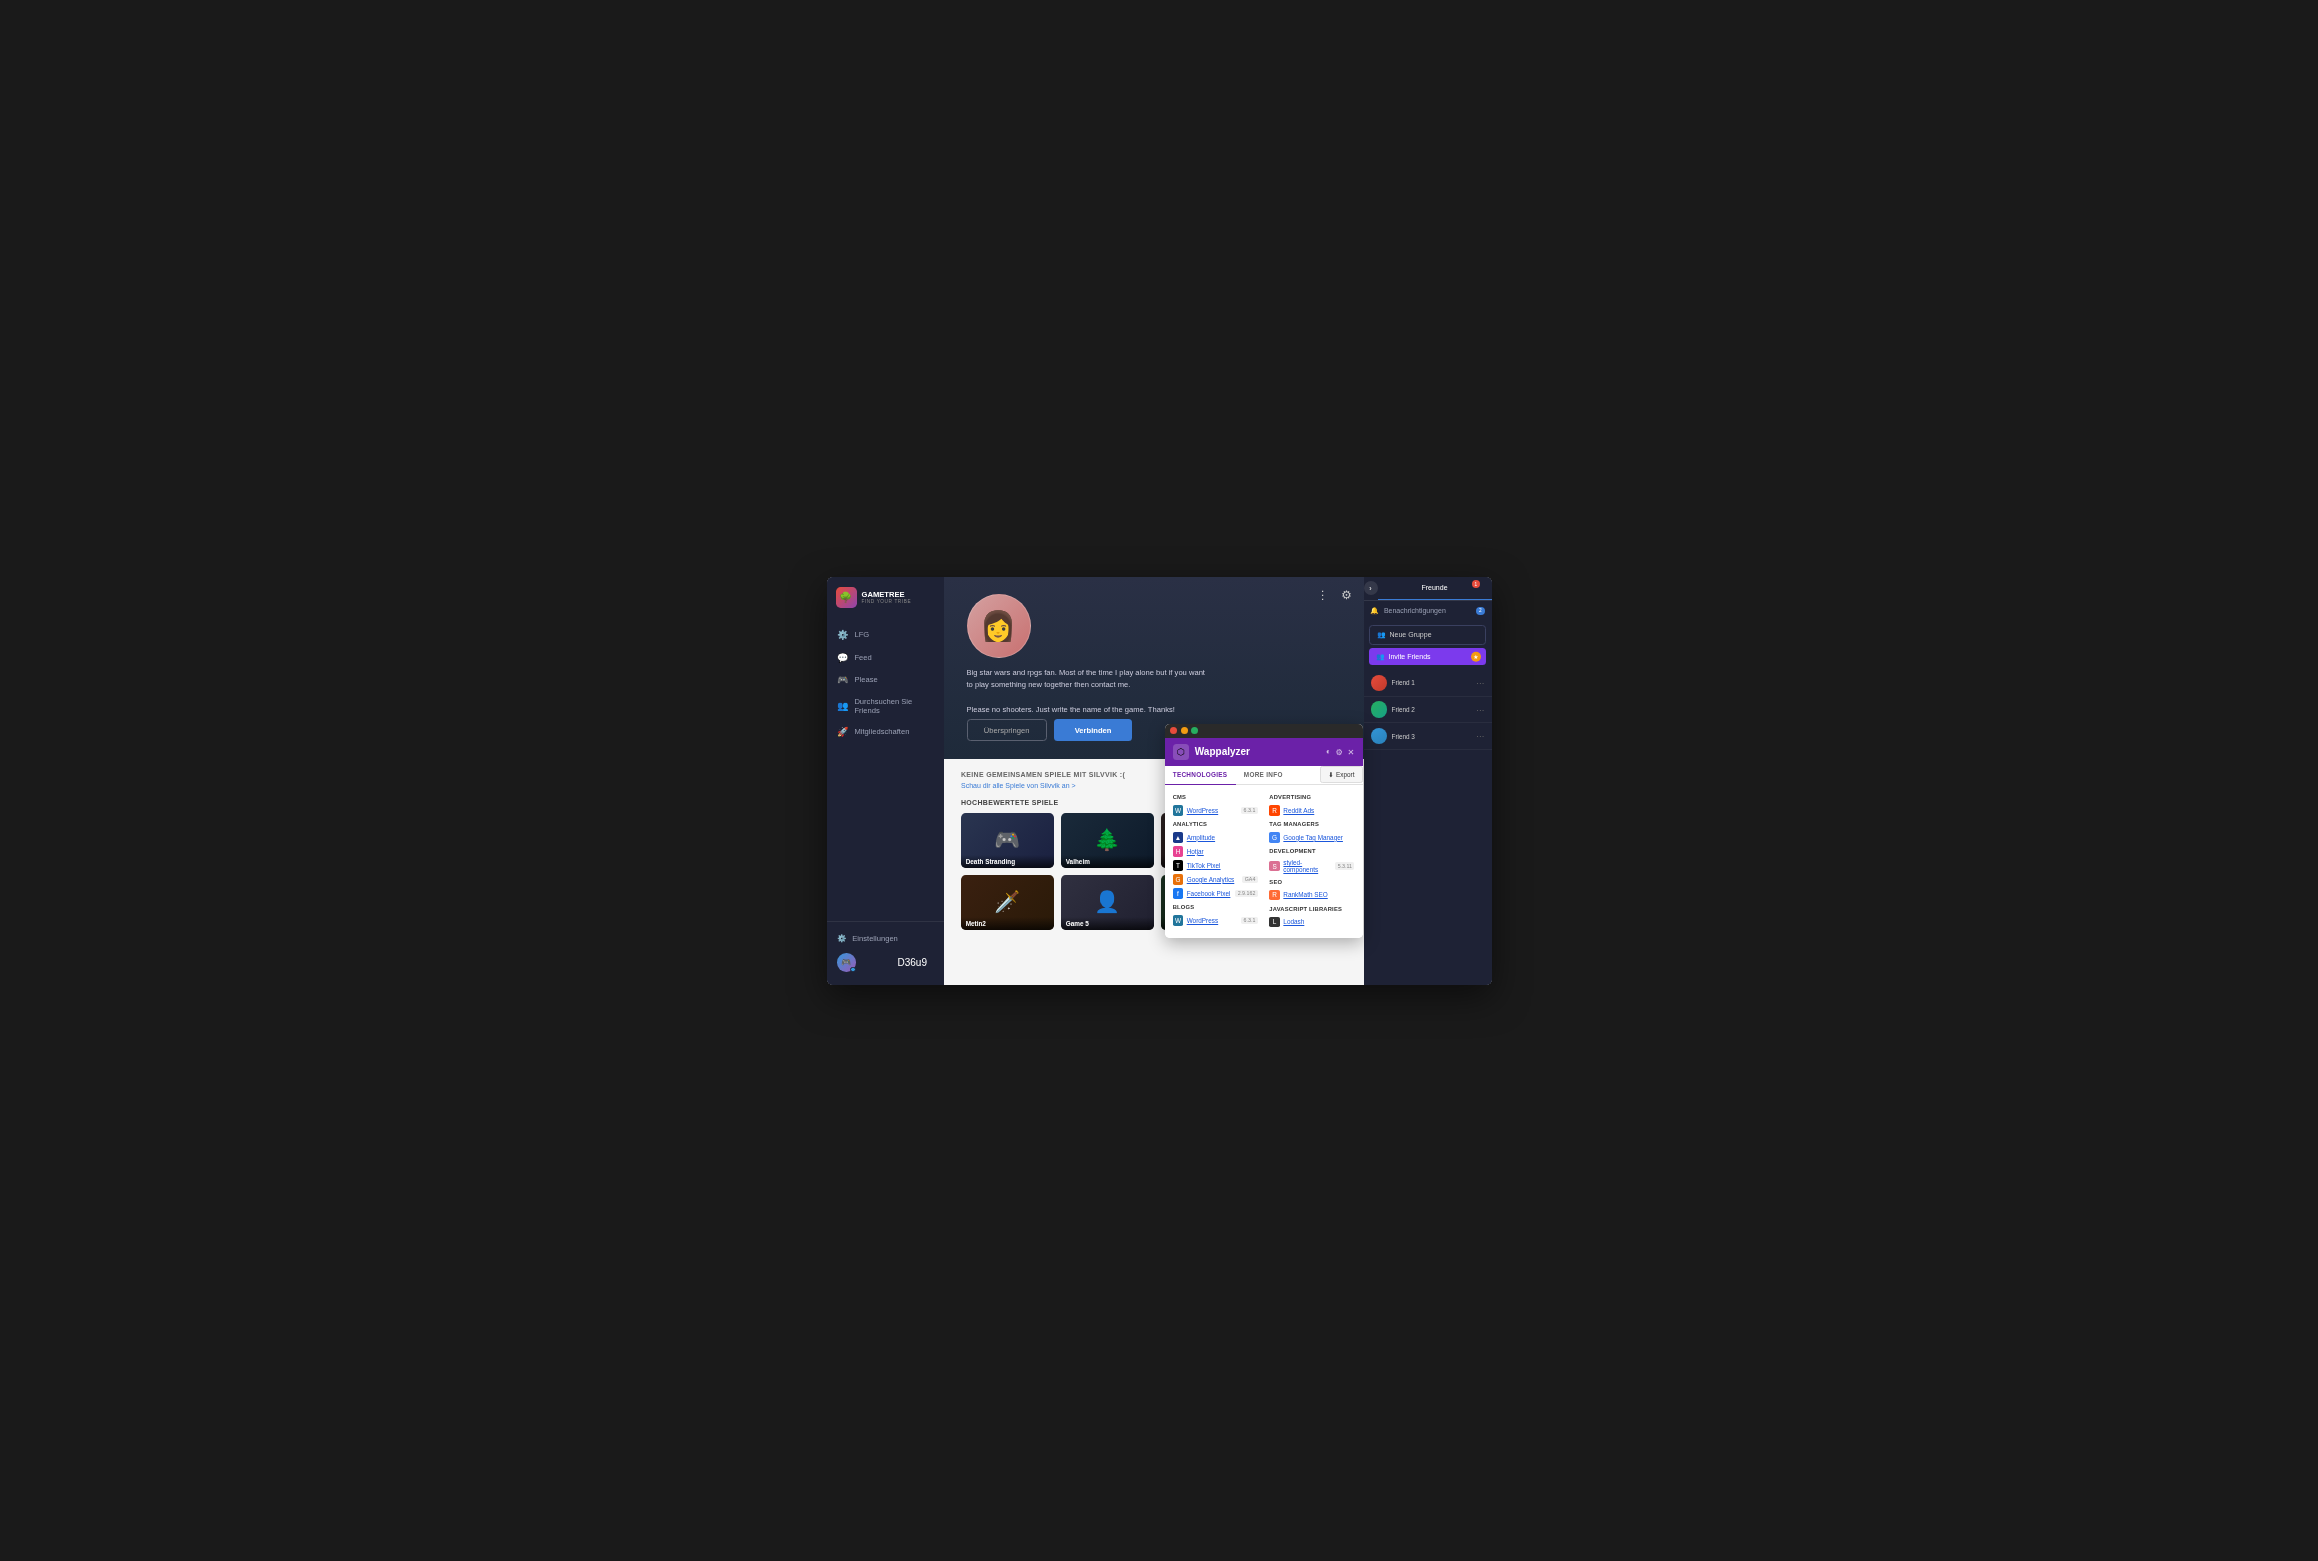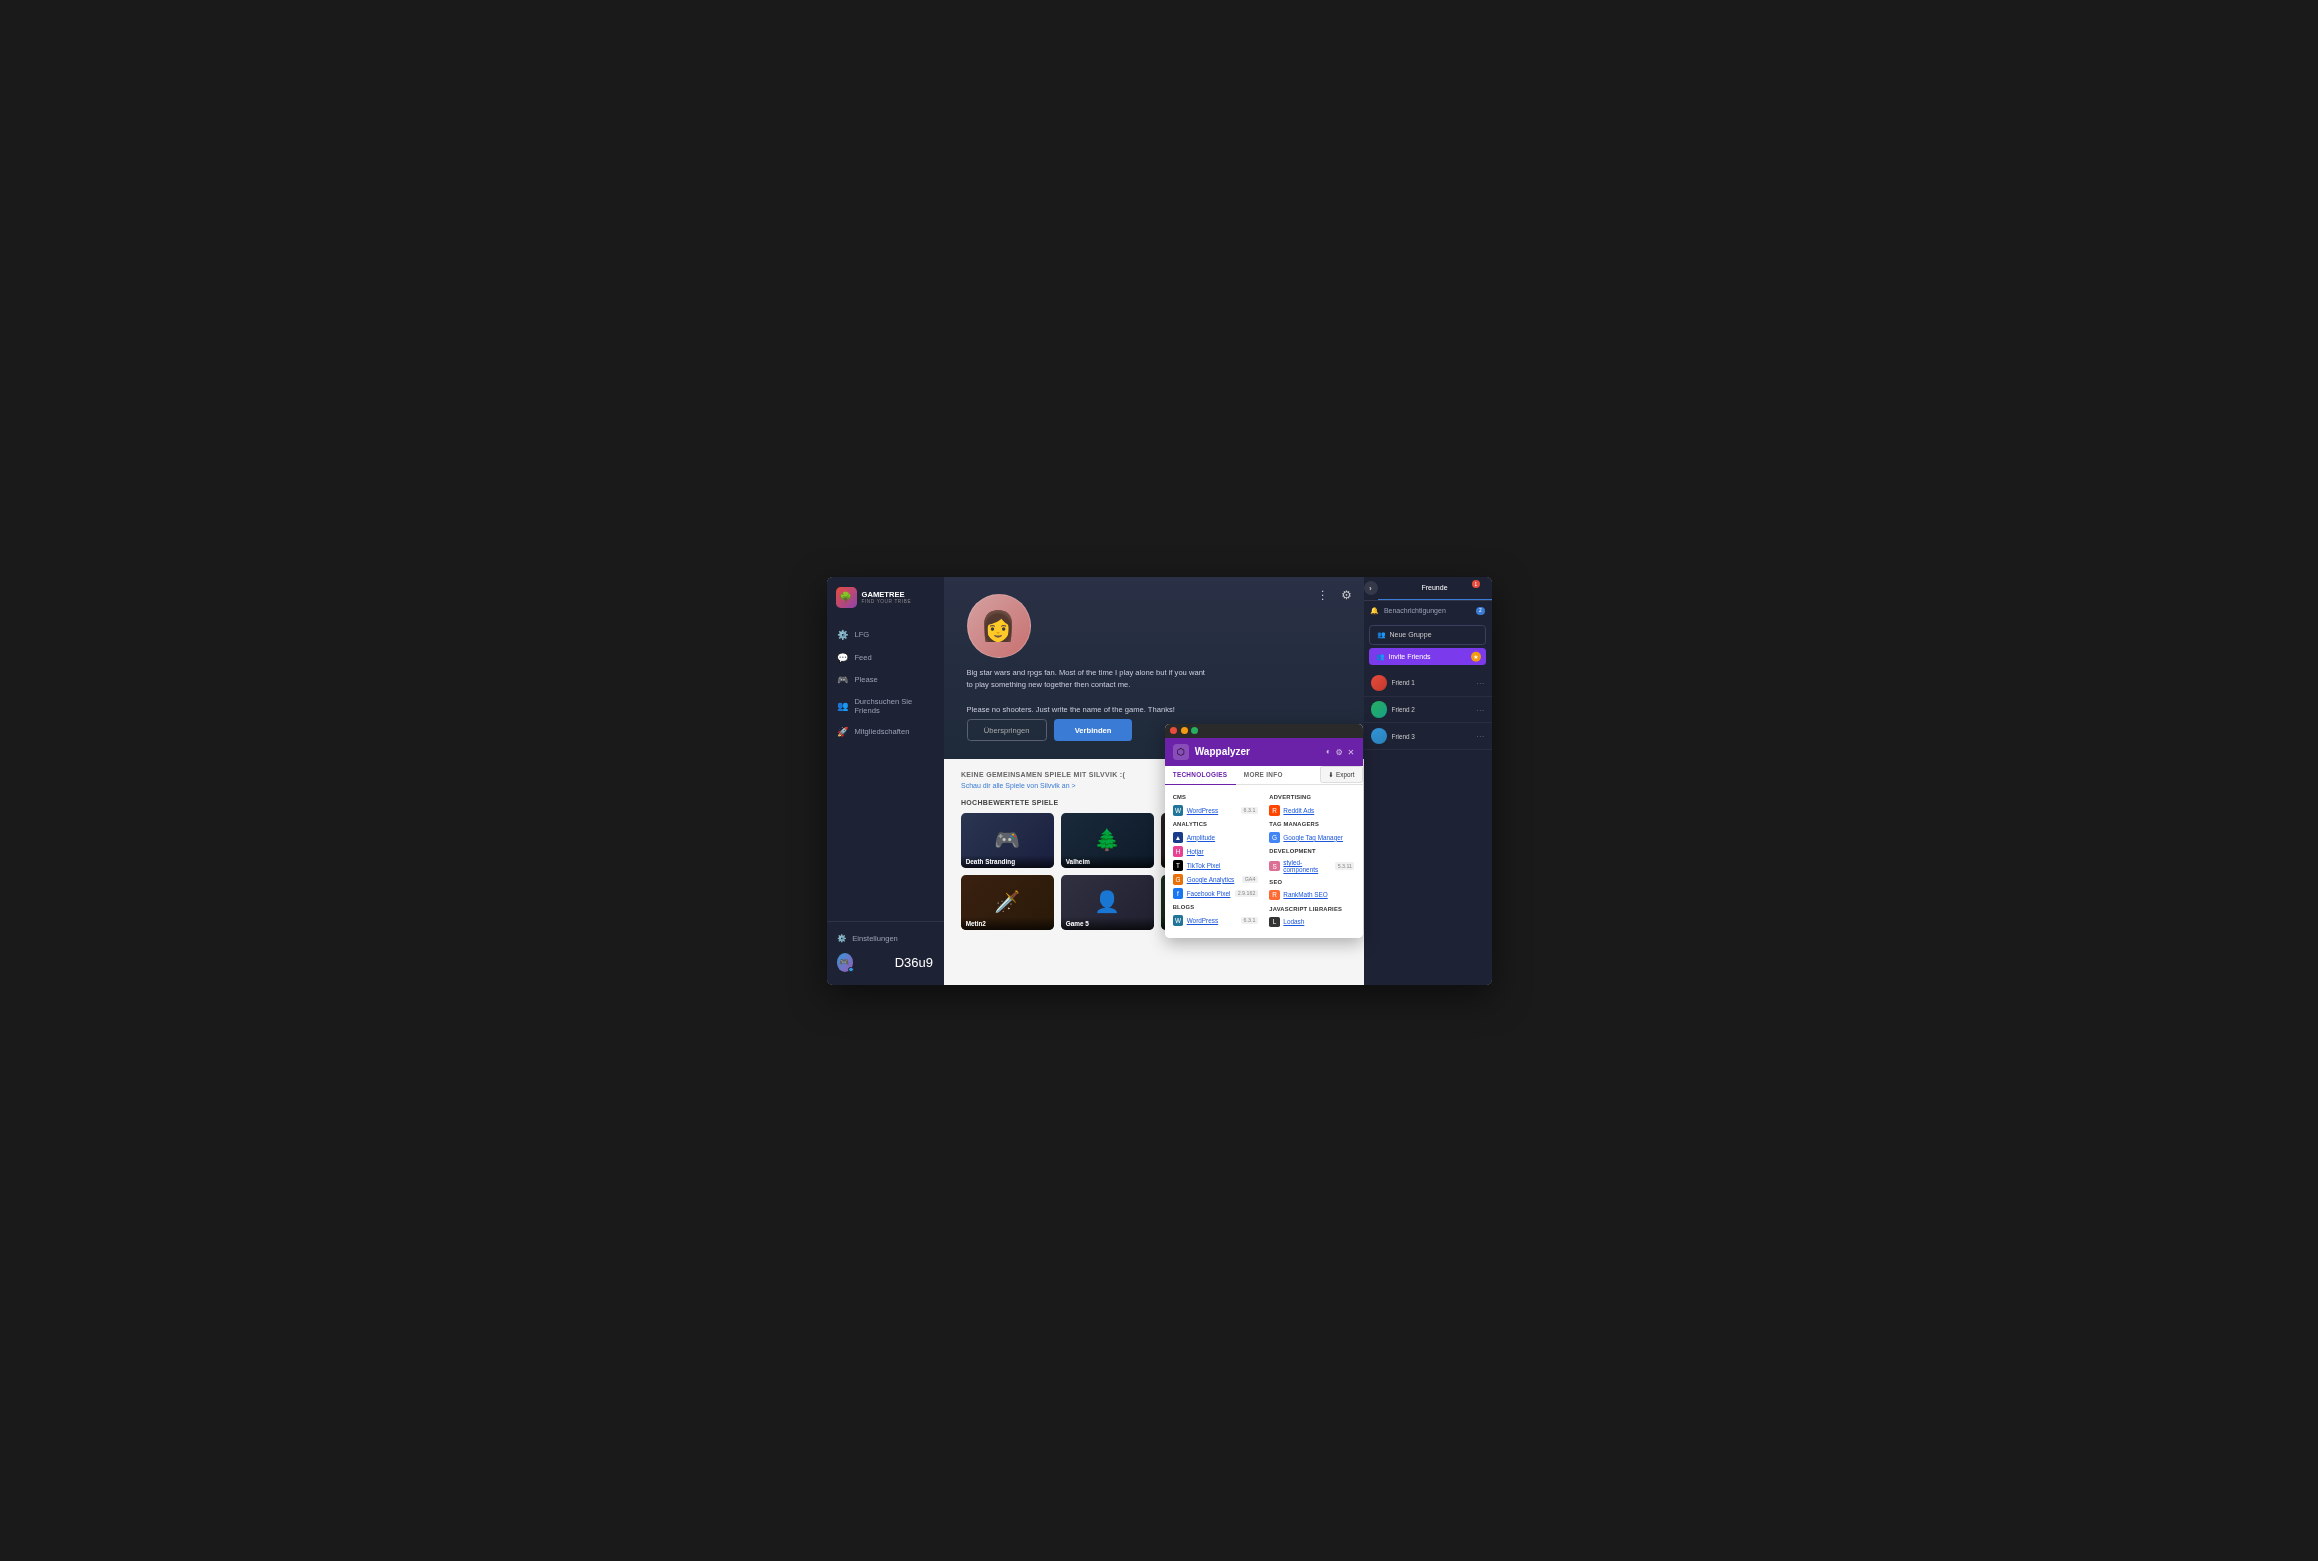--- a/index.html
+++ b/index.html
@@ -114,21 +114,21 @@
       height: 5.8px;
       background: #3498db;
       border-radius: 50%;
       position: absolute;
       bottom: -0.6px;
       right: -0.6px;
       border: 1.2px solid #1e2235;
     }
     .user-name {
       color: #fff;
-      font-size: 13px;
+      font-size: 10px;
       padding-left: 36px;
     }
     
     .main-content {
       flex: 1;
       display: flex;
       flex-direction: column;
       overflow: hidden;
     }
     

